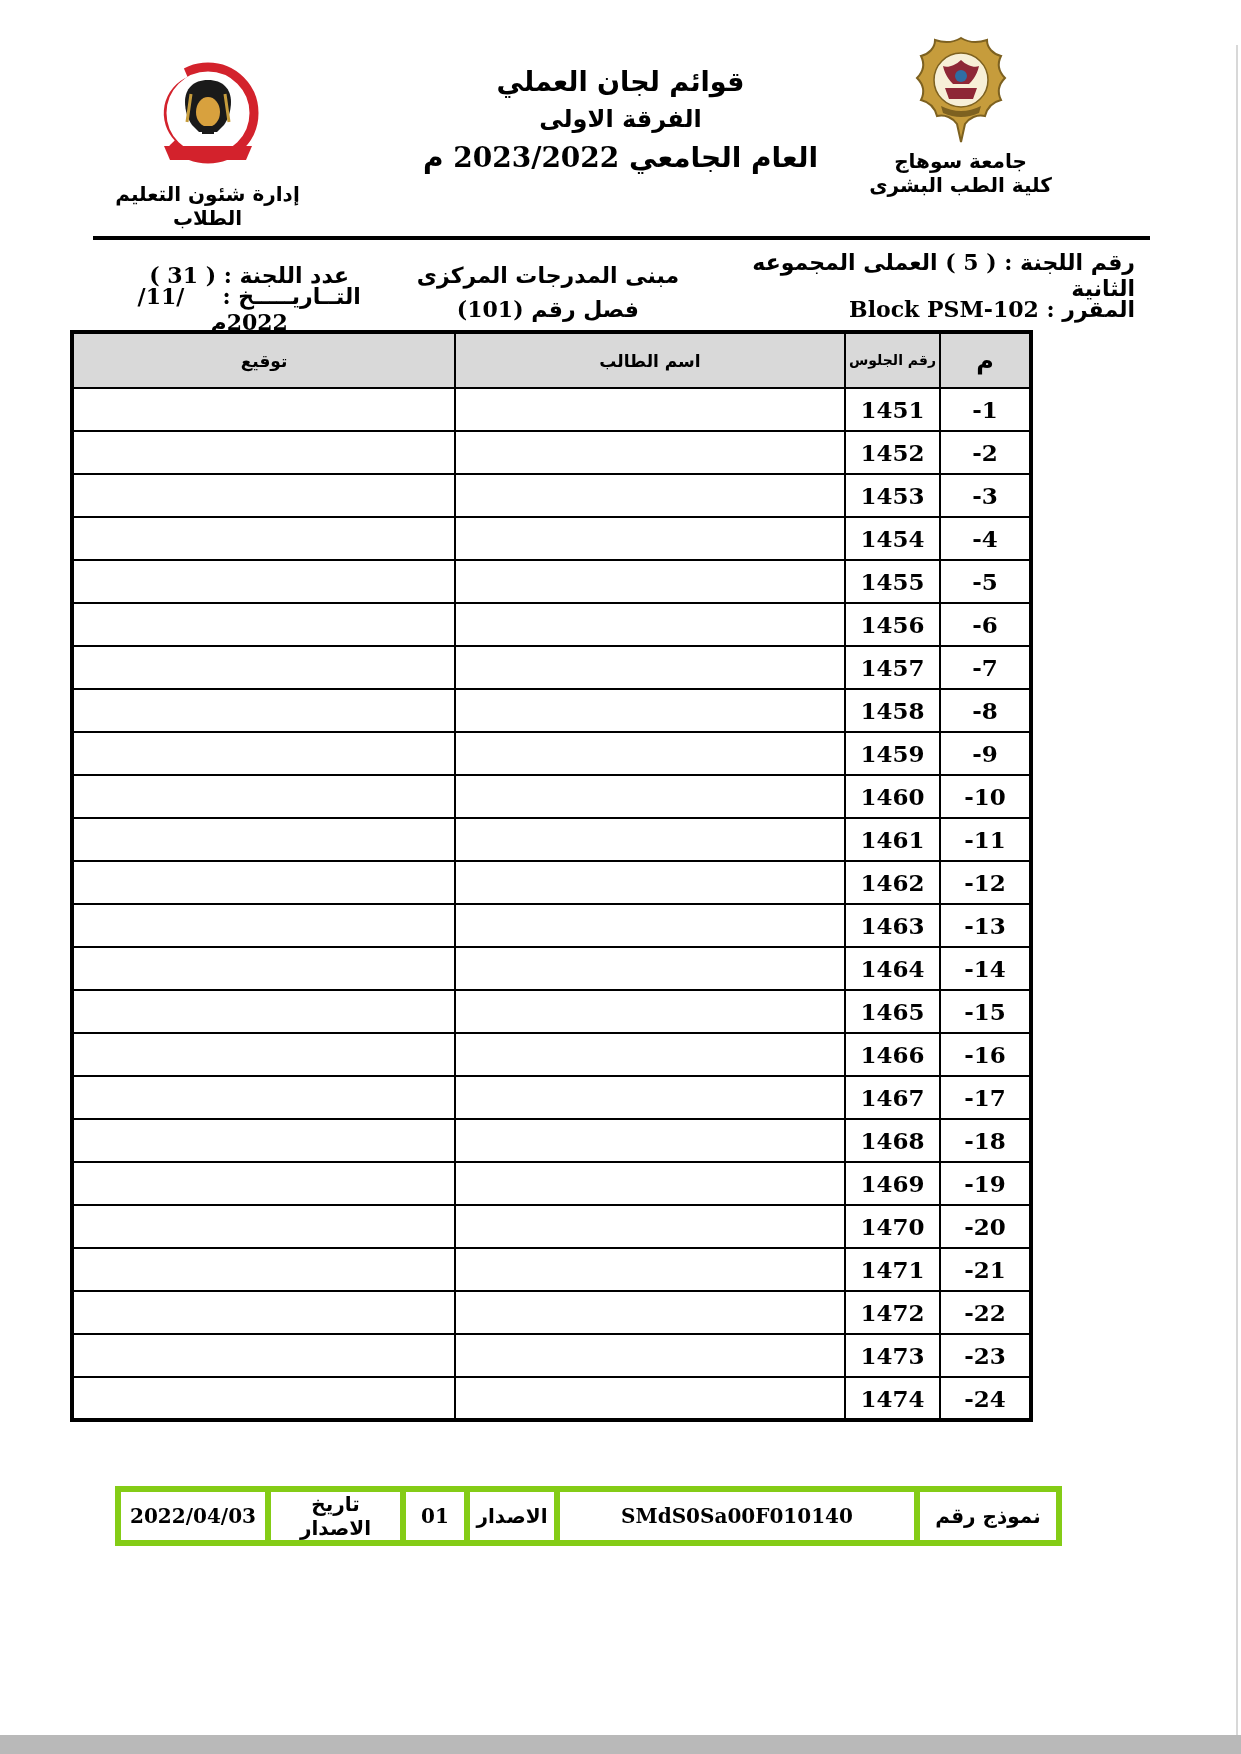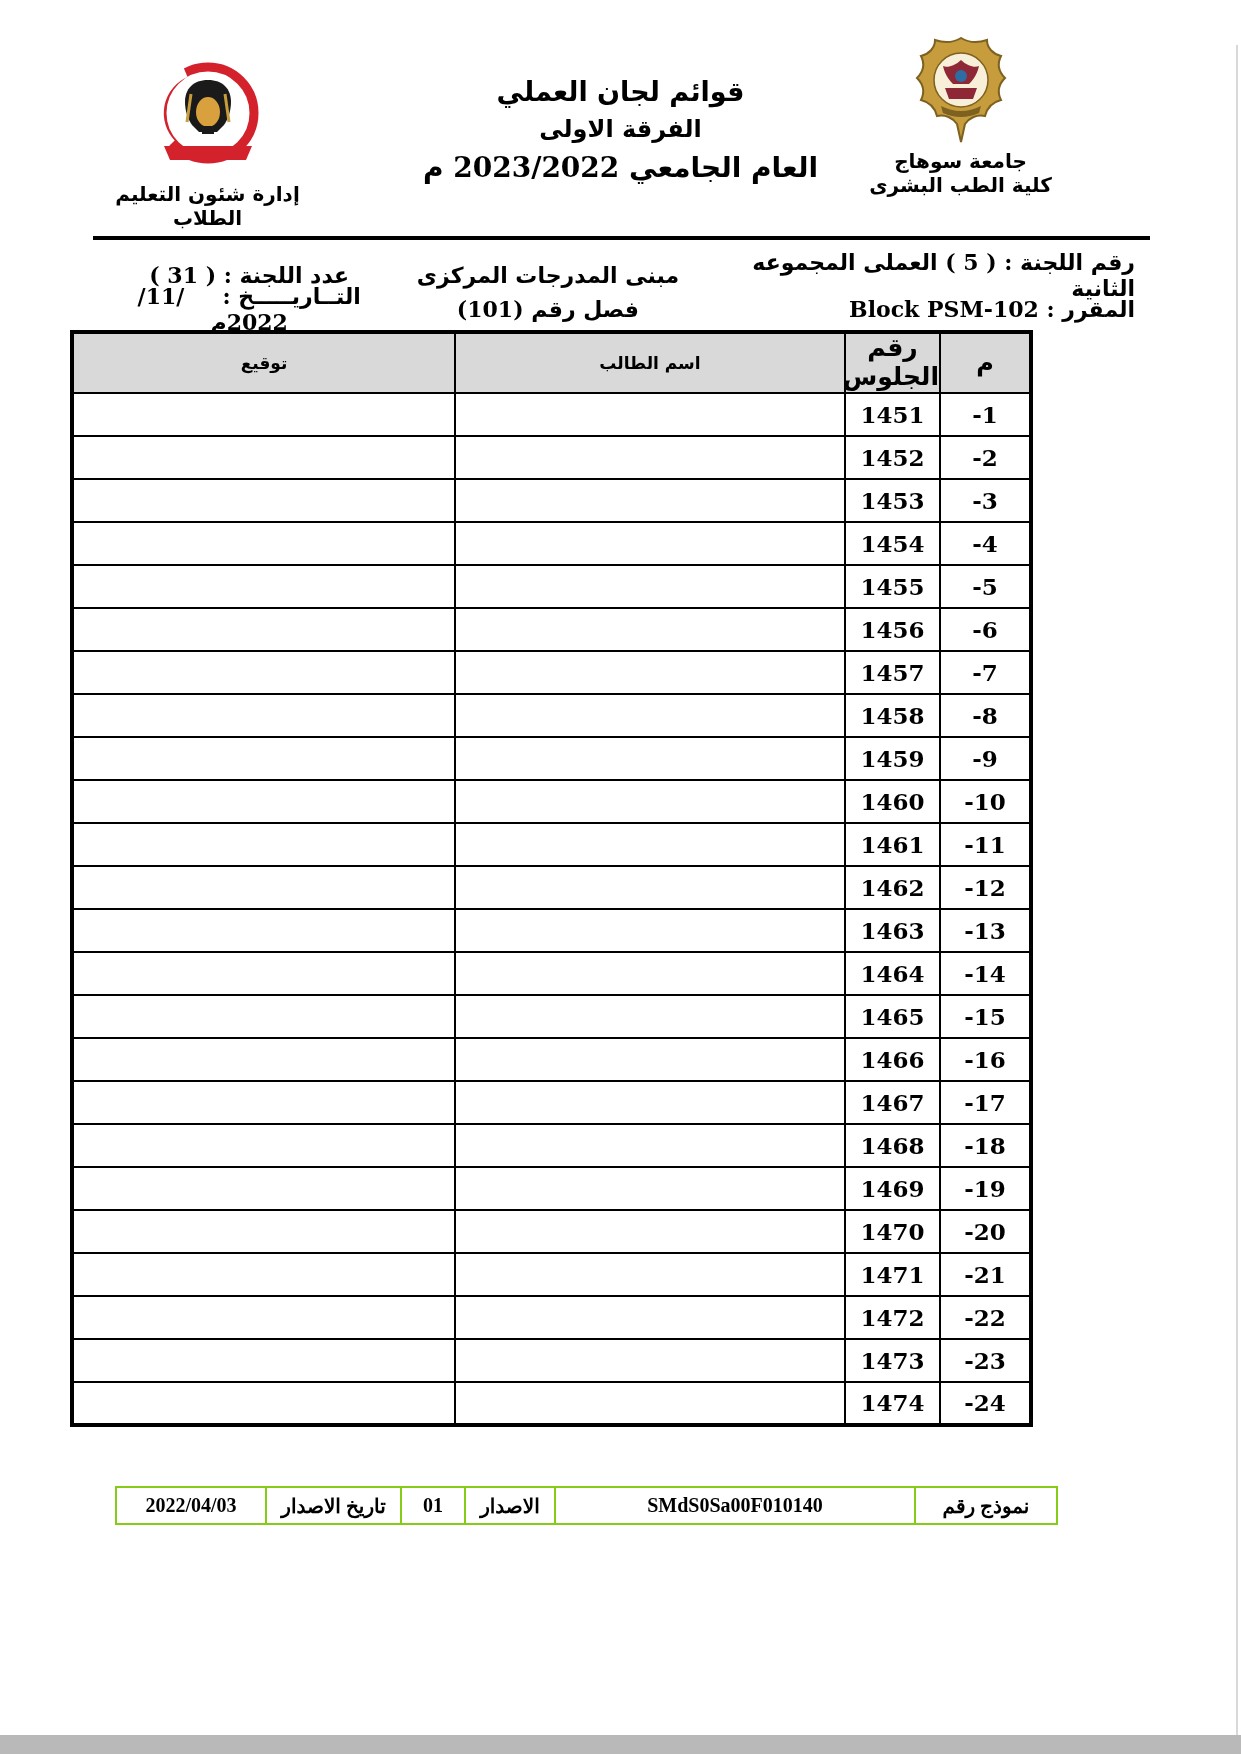--- a/index.html
+++ b/index.html
@@ -5,21 +5,21 @@
   * { margin:0; padding:0; box-sizing:border-box; }
   html,body { background:#ffffff; }
   body {
     width:1241px; height:1754px; position:relative;
     font-family:"DejaVu Serif","DejaVu Sans",sans-serif;
     color:#000;
   }
   .page { position:absolute; inset:0; direction:rtl; background:#fff; overflow:hidden; }
 
   
-  .title-block { position:absolute; top:76px; left:0; right:0; text-align:center; font-weight:bold; }
+  .title-block { position:absolute; top:66px; left:0; right:0; text-align:center; font-weight:bold; }
   .title1 { font-size:27px; }
   .title2 { font-size:24px; margin-top:7px; }
   .title3 { font-size:28px; margin-top:8px; }
 
   .uni-block { position:absolute; top:36px; right:178px; width:205px; text-align:center; font-weight:bold; }
   .uni-block svg { display:block; margin:0 auto; }
   .uni-name { font-size:20px; margin-top:3px; }
   .fac-name { font-size:20px; }
 
   .admin-block { position:absolute; top:60px; left:80px; width:255px; text-align:center; font-weight:bold; }
@@ -38,33 +38,33 @@
   .main-table {
     position:absolute; top:330px; left:70px; width:961px;
     border-collapse:collapse; table-layout:fixed; direction:rtl;
     border:4px solid #000;
   }
   .main-table th, .main-table td { border:2px solid #000; overflow:hidden; }
   .col-index { width:91px; } .col-seat { width:95px; }
   .col-name  { width:390px; } .col-sign { width:383px; }
   .main-table thead th { background:#d9d9d9; height:56px; font-weight:bold; text-align:center; vertical-align:middle; }
   .th-sign, .th-name { font-size:17px; }
-  .th-seat { font-size:25px; line-height:1.15; }
+  .th-seat { font-size:14px; line-height:1.15; }
   .th-index { font-size:24px; }
   .main-table tbody td { height:43px; vertical-align:middle; }
   .c-index { direction:ltr; text-align:center; font-size:23px; font-weight:bold; }
   .c-seat  { text-align:center; font-size:23px; font-weight:bold;margin-top:39px; }
 
   
   .footer-table {
     position:absolute; top:1486px; left:115px; width:917px;
     border-collapse:collapse; table-layout:fixed; direction:rtl;
     font-weight:bold; font-size:20px;
   }
-  .footer-table td { border:2px solid #84cc16; height:37px; text-align:center; vertical-align:middle; padding:0 6px;font-family:Liberation Serif, serif; }
+  .footer-table td { border:6px solid #84cc16; height:37px; text-align:center; vertical-align:middle; padding:0 6px; }
   .ft-label { width:142px; }
   .ft-code  { width:360px; text-align:right; }
   .ft-issue { width:90px; }
   .ft-issueno { width:64px; }
   .ft-datelabel { width:135px; }
   .ft-date { width:150px; }
 
   
   .scan-bottom { position:absolute; left:0; right:0; bottom:0; height:19px; background:#b9b9b9; }
   .scan-right  { position:absolute; top:45px; bottom:19px; right:3px; width:2px; background:#d8d8d8; }

